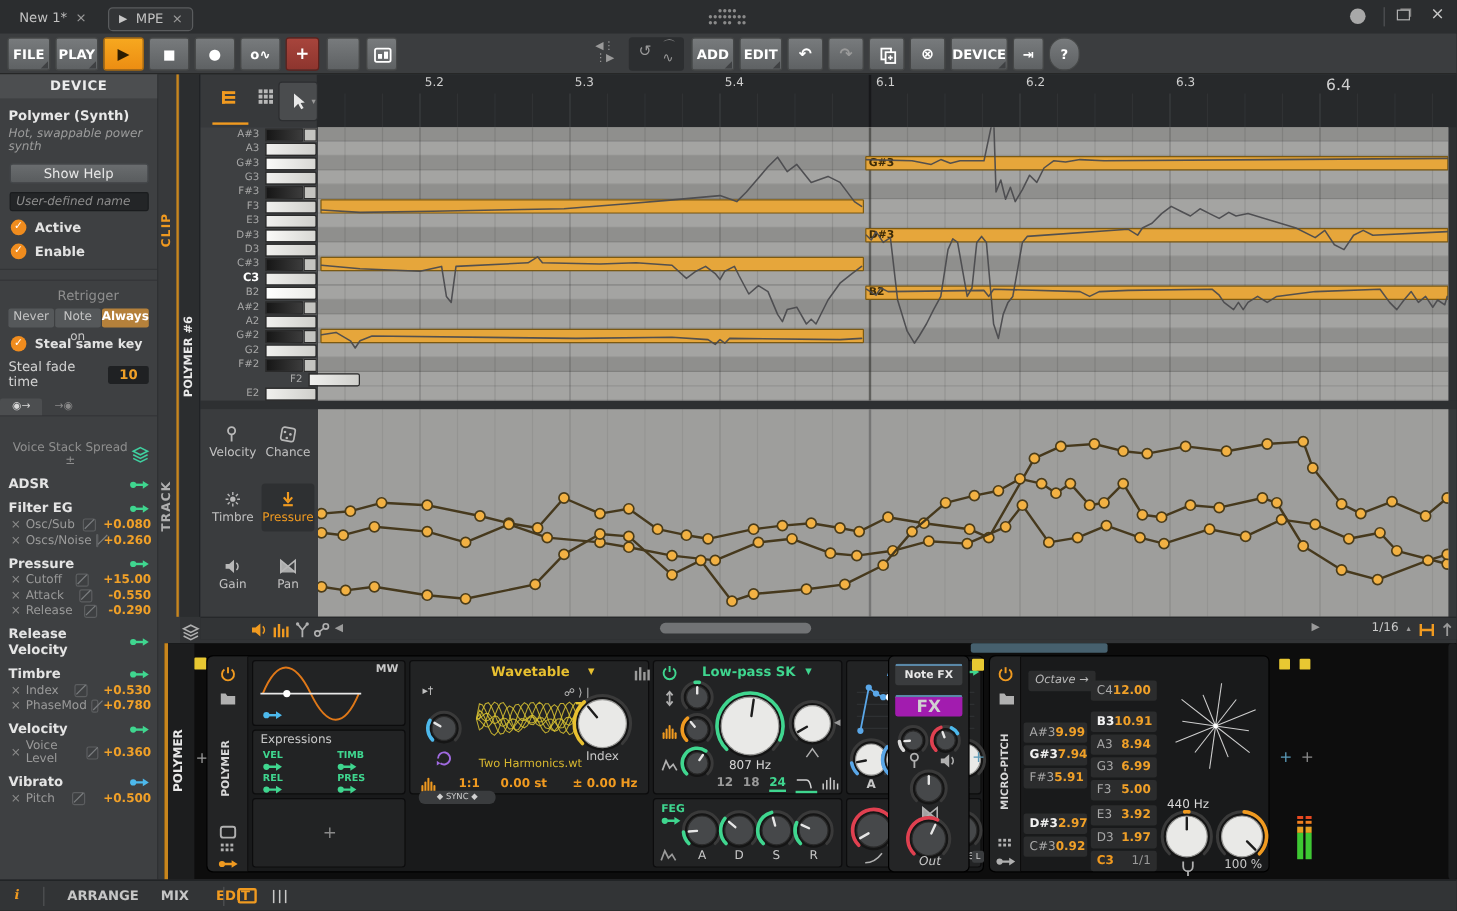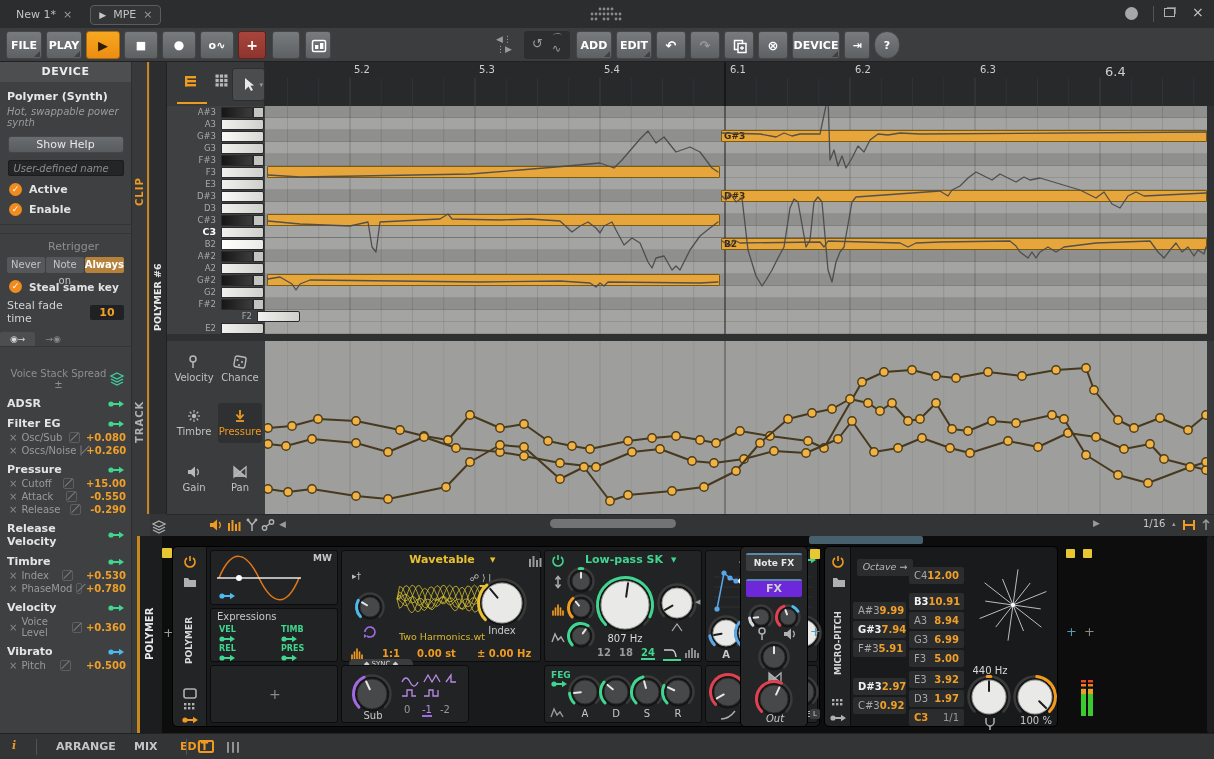--- a/index.html
+++ b/index.html
@@ -914,41 +914,20 @@
             <line x1="4.5" y1="12" x2="4.5" y2="5" stroke="#f09a20" stroke-width="1.7" stroke-linecap="round"></line>
             <line x1="7" y1="12" x2="7" y2="2" stroke="#f09a20" stroke-width="1.7" stroke-linecap="round"></line>
             <line x1="9.5" y1="12" x2="9.5" y2="5" stroke="#f09a20" stroke-width="1.7" stroke-linecap="round"></line>
             <line x1="12" y1="12" x2="12" y2="8" stroke="#f09a20" stroke-width="1.7" stroke-linecap="round"></line>
           </svg>
           <div class="abs" style="left: 40px; top: 97px; color: rgb(240, 154, 32); font-weight: bold; font-size: 10px;">1:1</div>
           <div class="abs" style="left: 75px; top: 97px; color: rgb(240, 154, 32); font-weight: bold; font-size: 10px;">0.00  st</div>
           <div class="abs" style="left: 135px; top: 97px; color: rgb(240, 154, 32); font-weight: bold; font-size: 10px;">± 0.00 Hz</div>
         </div>
         <div class="abs" style="left: 176px; top: 112px; width: 64px; height: 11px; background: rgb(58, 60, 62); border-radius: 5px; color: rgb(208, 208, 208); font-size: 7px; text-align: center; line-height: 11px;">◆ SYNC ◆</div>
-        <div class="section" style="left: 168px; top: 118px; width: 128px; height: 58px;">
-          <svg width="42" height="42" viewBox="0 0 42 42" style="position: absolute; left: 9px; top: 7px; overflow: visible;">
-            <circle cx="21" cy="21" r="17.5" fill="#151515"></circle>
-            <path d="M 7.91852454804887 34.08147545195113 A 18.5 18.5 0 1 1 34.08147545195113 34.08147545195113" fill="none" stroke="#3a3a3a" stroke-width="2.5" stroke-linecap="round"></path>
-            <path d="M 7.91852454804887 34.08147545195113 A 18.5 18.5 0 0 1 13.18156215779706 4.233305939821975" fill="none" stroke="#a06ae0" stroke-width="3" stroke-linecap="round"></path>
-            <circle cx="21" cy="21" r="15" fill="#46484a" stroke="#2a2a2a" stroke-width="1"></circle>
-            <circle cx="21" cy="17.25" r="9.3" fill="#53555" fill-opacity="0"></circle>
-            <line x1="18.781254125861327" y1="16.241884118057587" x2="15.167867987978347" y2="8.49295253889423" stroke="#e6e6e6" stroke-width="2" stroke-linecap="round"></line>
-          </svg>
-          <div class="abs" style="left: 16px; top: 44px; width: 30px; text-align: center; color: rgb(200, 200, 200); font-size: 10px;">Sub</div>
-          <svg width="62" height="28" viewBox="0 0 62 28" style="position: absolute; left: 58px; top: 6px; overflow: visible;">
-            <path d="M2 10 q4 -8 8 0 t8 0" fill="none" stroke="#b88ae8" stroke-width="1.3"></path>
-            <path d="M24 10 l4 -7 4 7 4 -7 4 7" fill="none" stroke="#b88ae8" stroke-width="1.3"></path>
-            <path d="M46 10 l5 -7 0 7 5 0" fill="none" stroke="#b88ae8" stroke-width="1.3"></path>
-            <path d="M2 24 h5 v-6 h5 v6 h4" fill="none" stroke="#b88ae8" stroke-width="1.3"></path>
-            <path d="M24 24 h5 v-6 h4 v6 h5 v-6" fill="none" stroke="#b88ae8" stroke-width="1.3"></path>
-          </svg>
-          <div class="abs" style="left: 62px; top: 38px; color: rgb(154, 154, 154); font-size: 10px;">0</div>
-          <div class="abs" style="left: 80px; top: 38px; color: rgb(184, 138, 232); font-size: 10px; border-bottom: 2px solid rgb(160, 106, 224);">-1</div>
-          <div class="abs" style="left: 98px; top: 38px; color: rgb(154, 154, 154); font-size: 10px;">-2</div>
-        </div>
         <div class="section" style="left: 371px; top: 3px; width: 158px; height: 112px;">
           <svg width="12" height="11" viewBox="0 0 12 11" style="position: absolute; left: 6px; top: 3px; overflow: visible;">
             <path d="M4 3 A5 5 0 1 0 10 3" fill="none" stroke="#3fd68f" stroke-width="1.6"></path>
             <line x1="7" y1="1" x2="7" y2="6" stroke="#3fd68f" stroke-width="1.6"></line>
           </svg>
           <div class="abs" style="left: 0px; top: 2px; width: 158px; text-align: center; color: rgb(63, 214, 143); font-weight: bold; font-size: 11px;">Low-pass SK</div>
           <div class="abs" style="left: 126px; top: 5px; color: rgb(63, 214, 143); font-size: 7px;">▼</div>
           <svg width="13" height="13" viewBox="0 0 13 13" style="position: absolute; left: 6px; top: 24px; overflow: visible;">
             <line x1="7" y1="2" x2="7" y2="12" stroke="#b0b0b0" stroke-width="1.5"></line>
             <path d="M4.5 4.5 L7 1.5 L9.5 4.5" fill="none" stroke="#b0b0b0" stroke-width="1.5"></path>
@@ -1155,21 +1134,21 @@
             <circle cx="18" cy="18" r="12" fill="#46484a" stroke="#2a2a2a" stroke-width="1"></circle>
             <circle cx="18" cy="15" r="7.4399999999999995" fill="#53555" fill-opacity="0"></circle>
             <line x1="15.300292039316535" y1="14.782613338900292" x2="10.903624789060606" y2="9.542869347966482" stroke="#e6e6e6" stroke-width="2" stroke-linecap="round"></line>
           </svg>
           <div class="abs" style="left: 78px; top: 42px; width: 30px; text-align: center; color: rgb(200, 200, 200); font-size: 10px;">Glide</div>
           <div class="abs" style="left: 104px; top: 43px; width: 10px; height: 10px; background: rgb(58, 60, 62); border-radius: 2px; color: rgb(208, 208, 208); font-size: 7px; text-align: center; line-height: 10px;">L</div>
         </div>
       </div>
       <div class="devbox" style="left: 603px; top: 10px; width: 68px; height: 181px; background: rgb(36, 37, 38);">
         <div class="abs" style="left: 5px; top: 6px; width: 56px; height: 18px; background: rgb(58, 60, 62); border-top: 2px solid rgb(90, 136, 168); border-radius: 2px; color: rgb(232, 232, 232); font-size: 9px; text-align: center; line-height: 16px; font-weight: bold;">Note FX</div>
-        <div class="abs" style="left: 5px; top: 32px; width: 56px; height: 18px; background: #6d28d9; border-top: 2px solid rgb(90, 136, 168); border-radius: 2px; color: rgb(208, 208, 208); font-size: 11px; text-align: center; line-height: 16px; font-weight: bold;">FX</div>
+        <div class="abs" style="left: 5px; top: 32px; width: 56px; height: 18px; background: #a21caf; border-top: 2px solid rgb(90, 136, 168); border-radius: 2px; color: rgb(208, 208, 208); font-size: 14px; text-align: center; line-height: 16px; font-weight: bold;">FX</div>
         <svg width="28" height="28" viewBox="0 0 28 28" style="position: absolute; left: 6px; top: 56px; overflow: visible;">
           <circle cx="14" cy="14" r="10.5" fill="#151515"></circle>
           <path d="M 5.8682720163547035 22.1317279836453 A 11.5 11.5 0 1 1 22.1317279836453 22.1317279836453" fill="none" stroke="#3a3a3a" stroke-width="2.5" stroke-linecap="round"></path>
           <path d="M 5.8682720163547035 22.1317279836453 A 11.5 11.5 0 0 1 2.543760971944927 15.00229104159807" fill="none" stroke="#d8d8d8" stroke-width="3" stroke-linecap="round"></path>
           <circle cx="14" cy="14" r="8" fill="#46484a" stroke="#2a2a2a" stroke-width="1"></circle>
           <circle cx="14" cy="12" r="4.96" fill="#53555" fill-opacity="0"></circle>
           <line x1="11.210654845343113" y1="14.244036079693442" x2="6.668007022044752" y2="14.641466266622764" stroke="#e6e6e6" stroke-width="2" stroke-linecap="round"></line>
         </svg>
         <svg width="28" height="28" viewBox="0 0 28 28" style="position: absolute; left: 33px; top: 56px; overflow: visible;">
           <circle cx="14" cy="14" r="10.5" fill="#151515"></circle>

